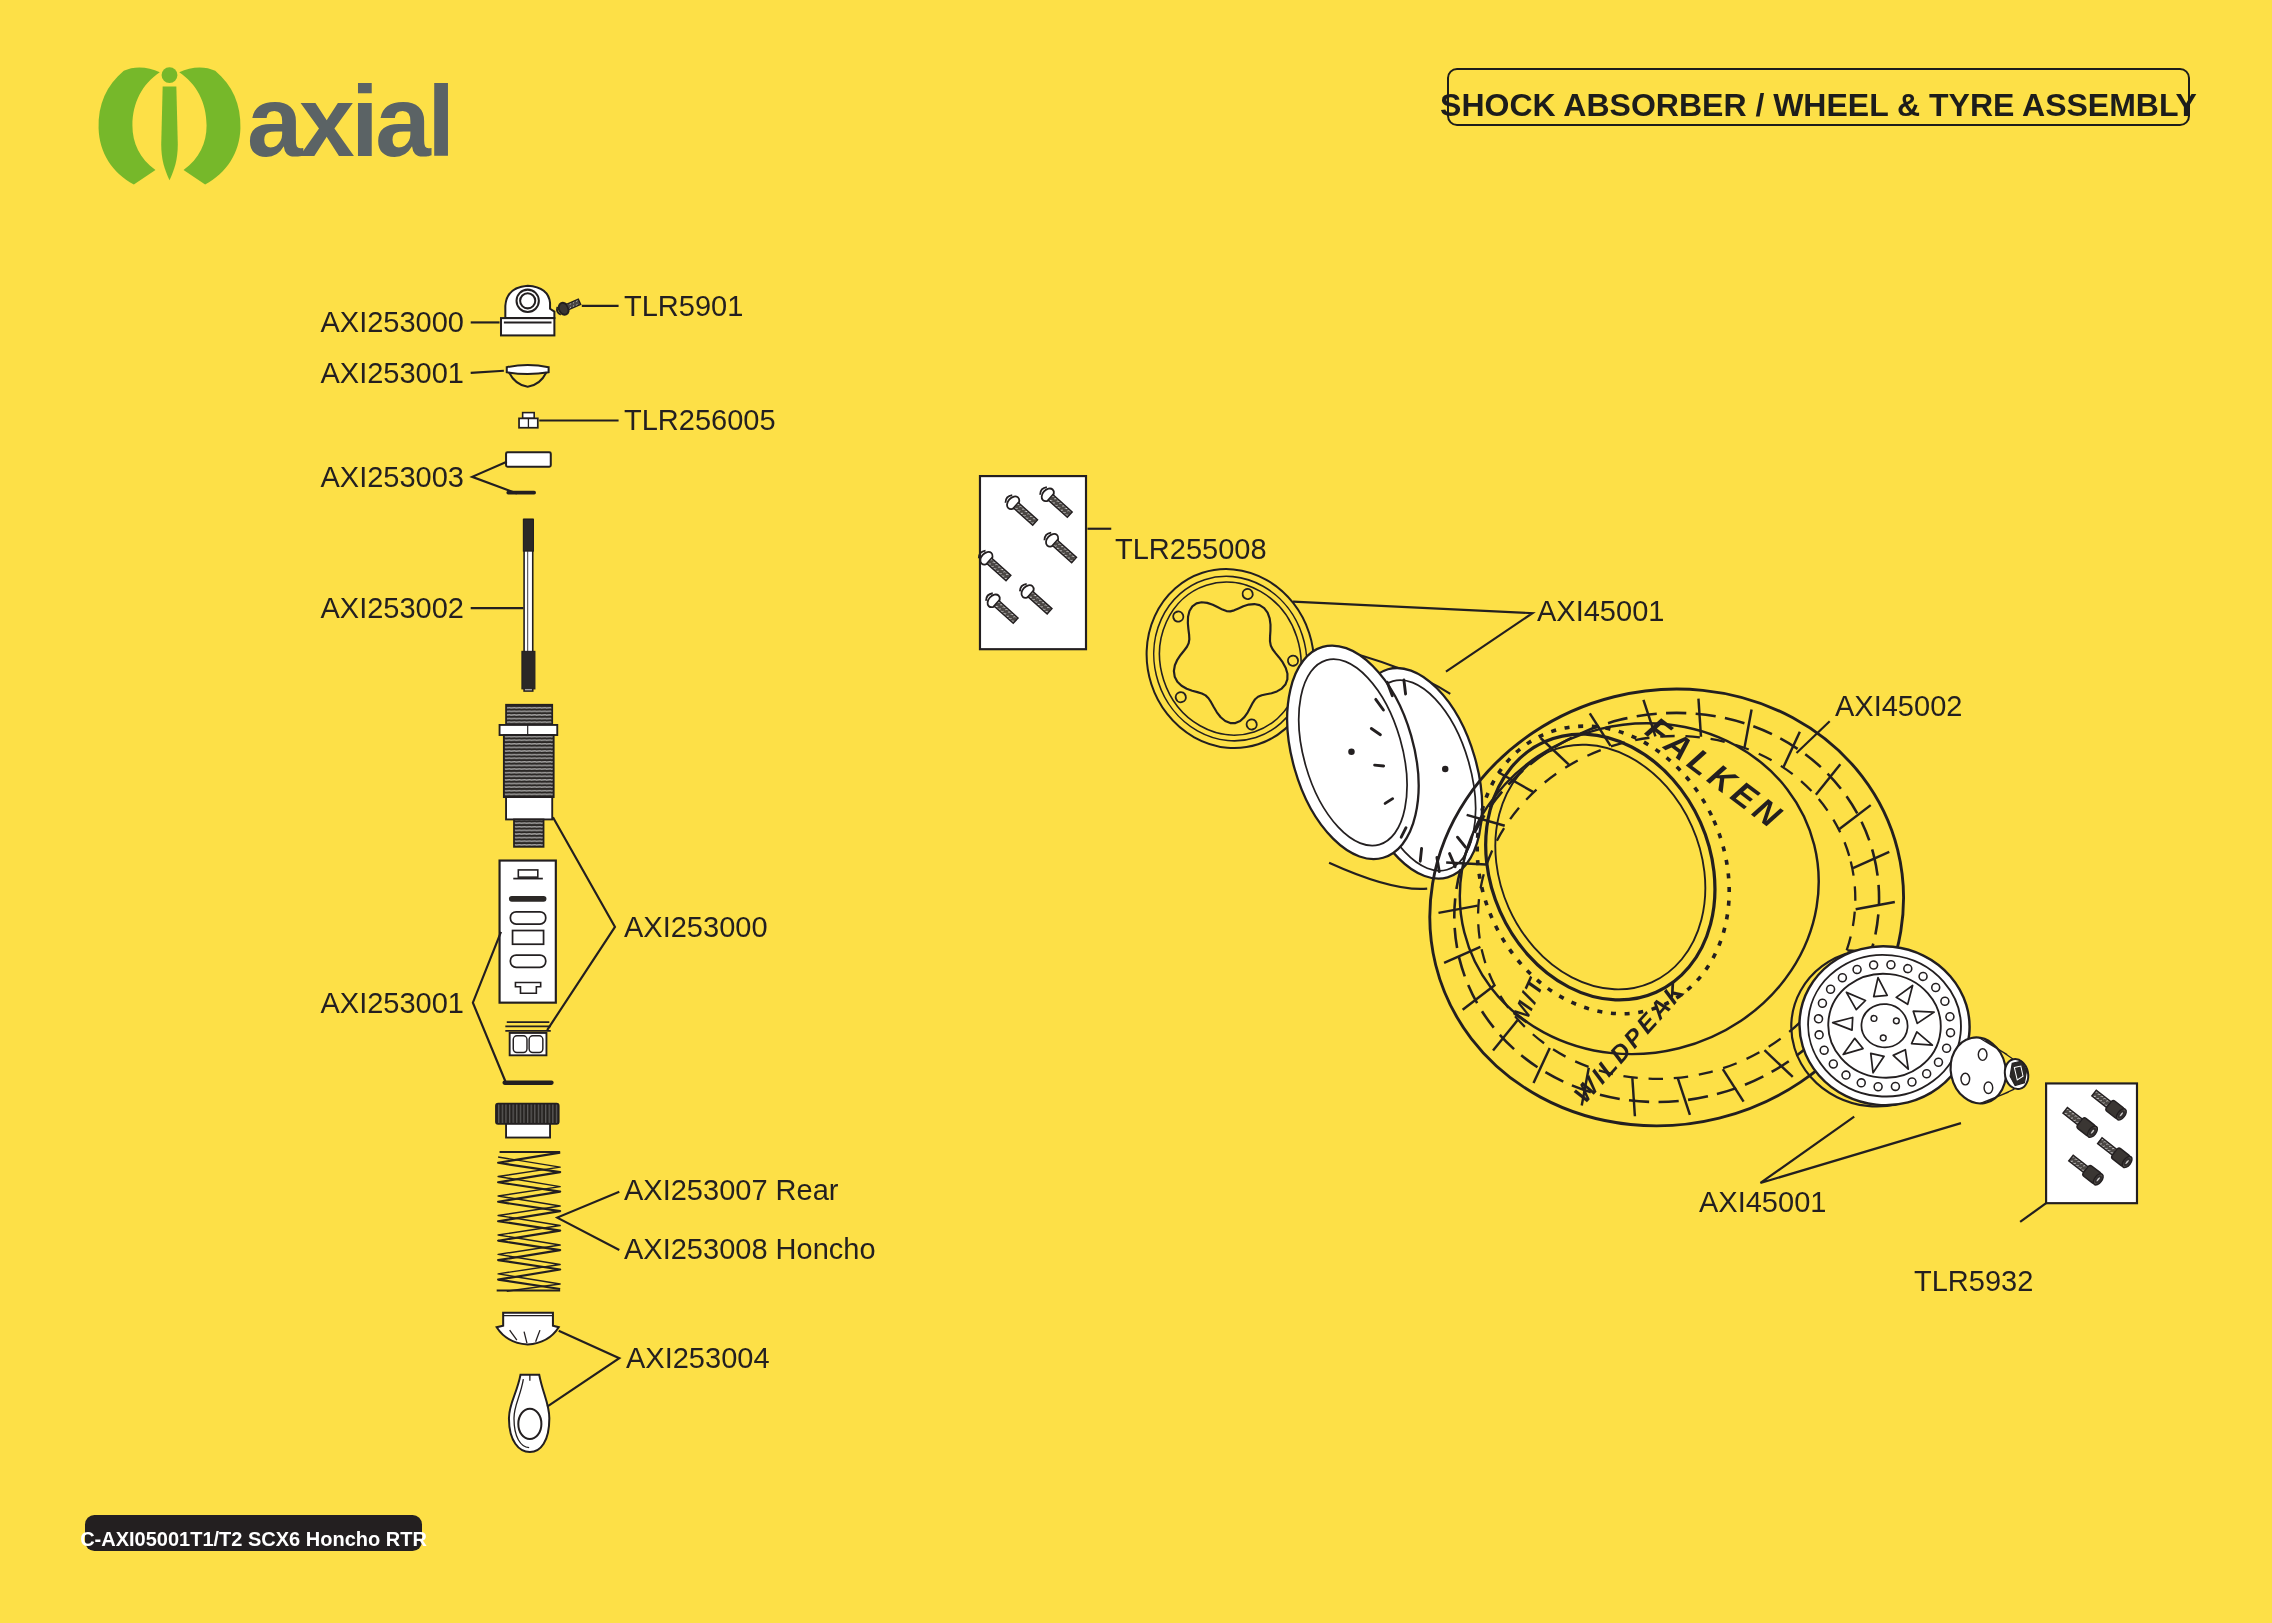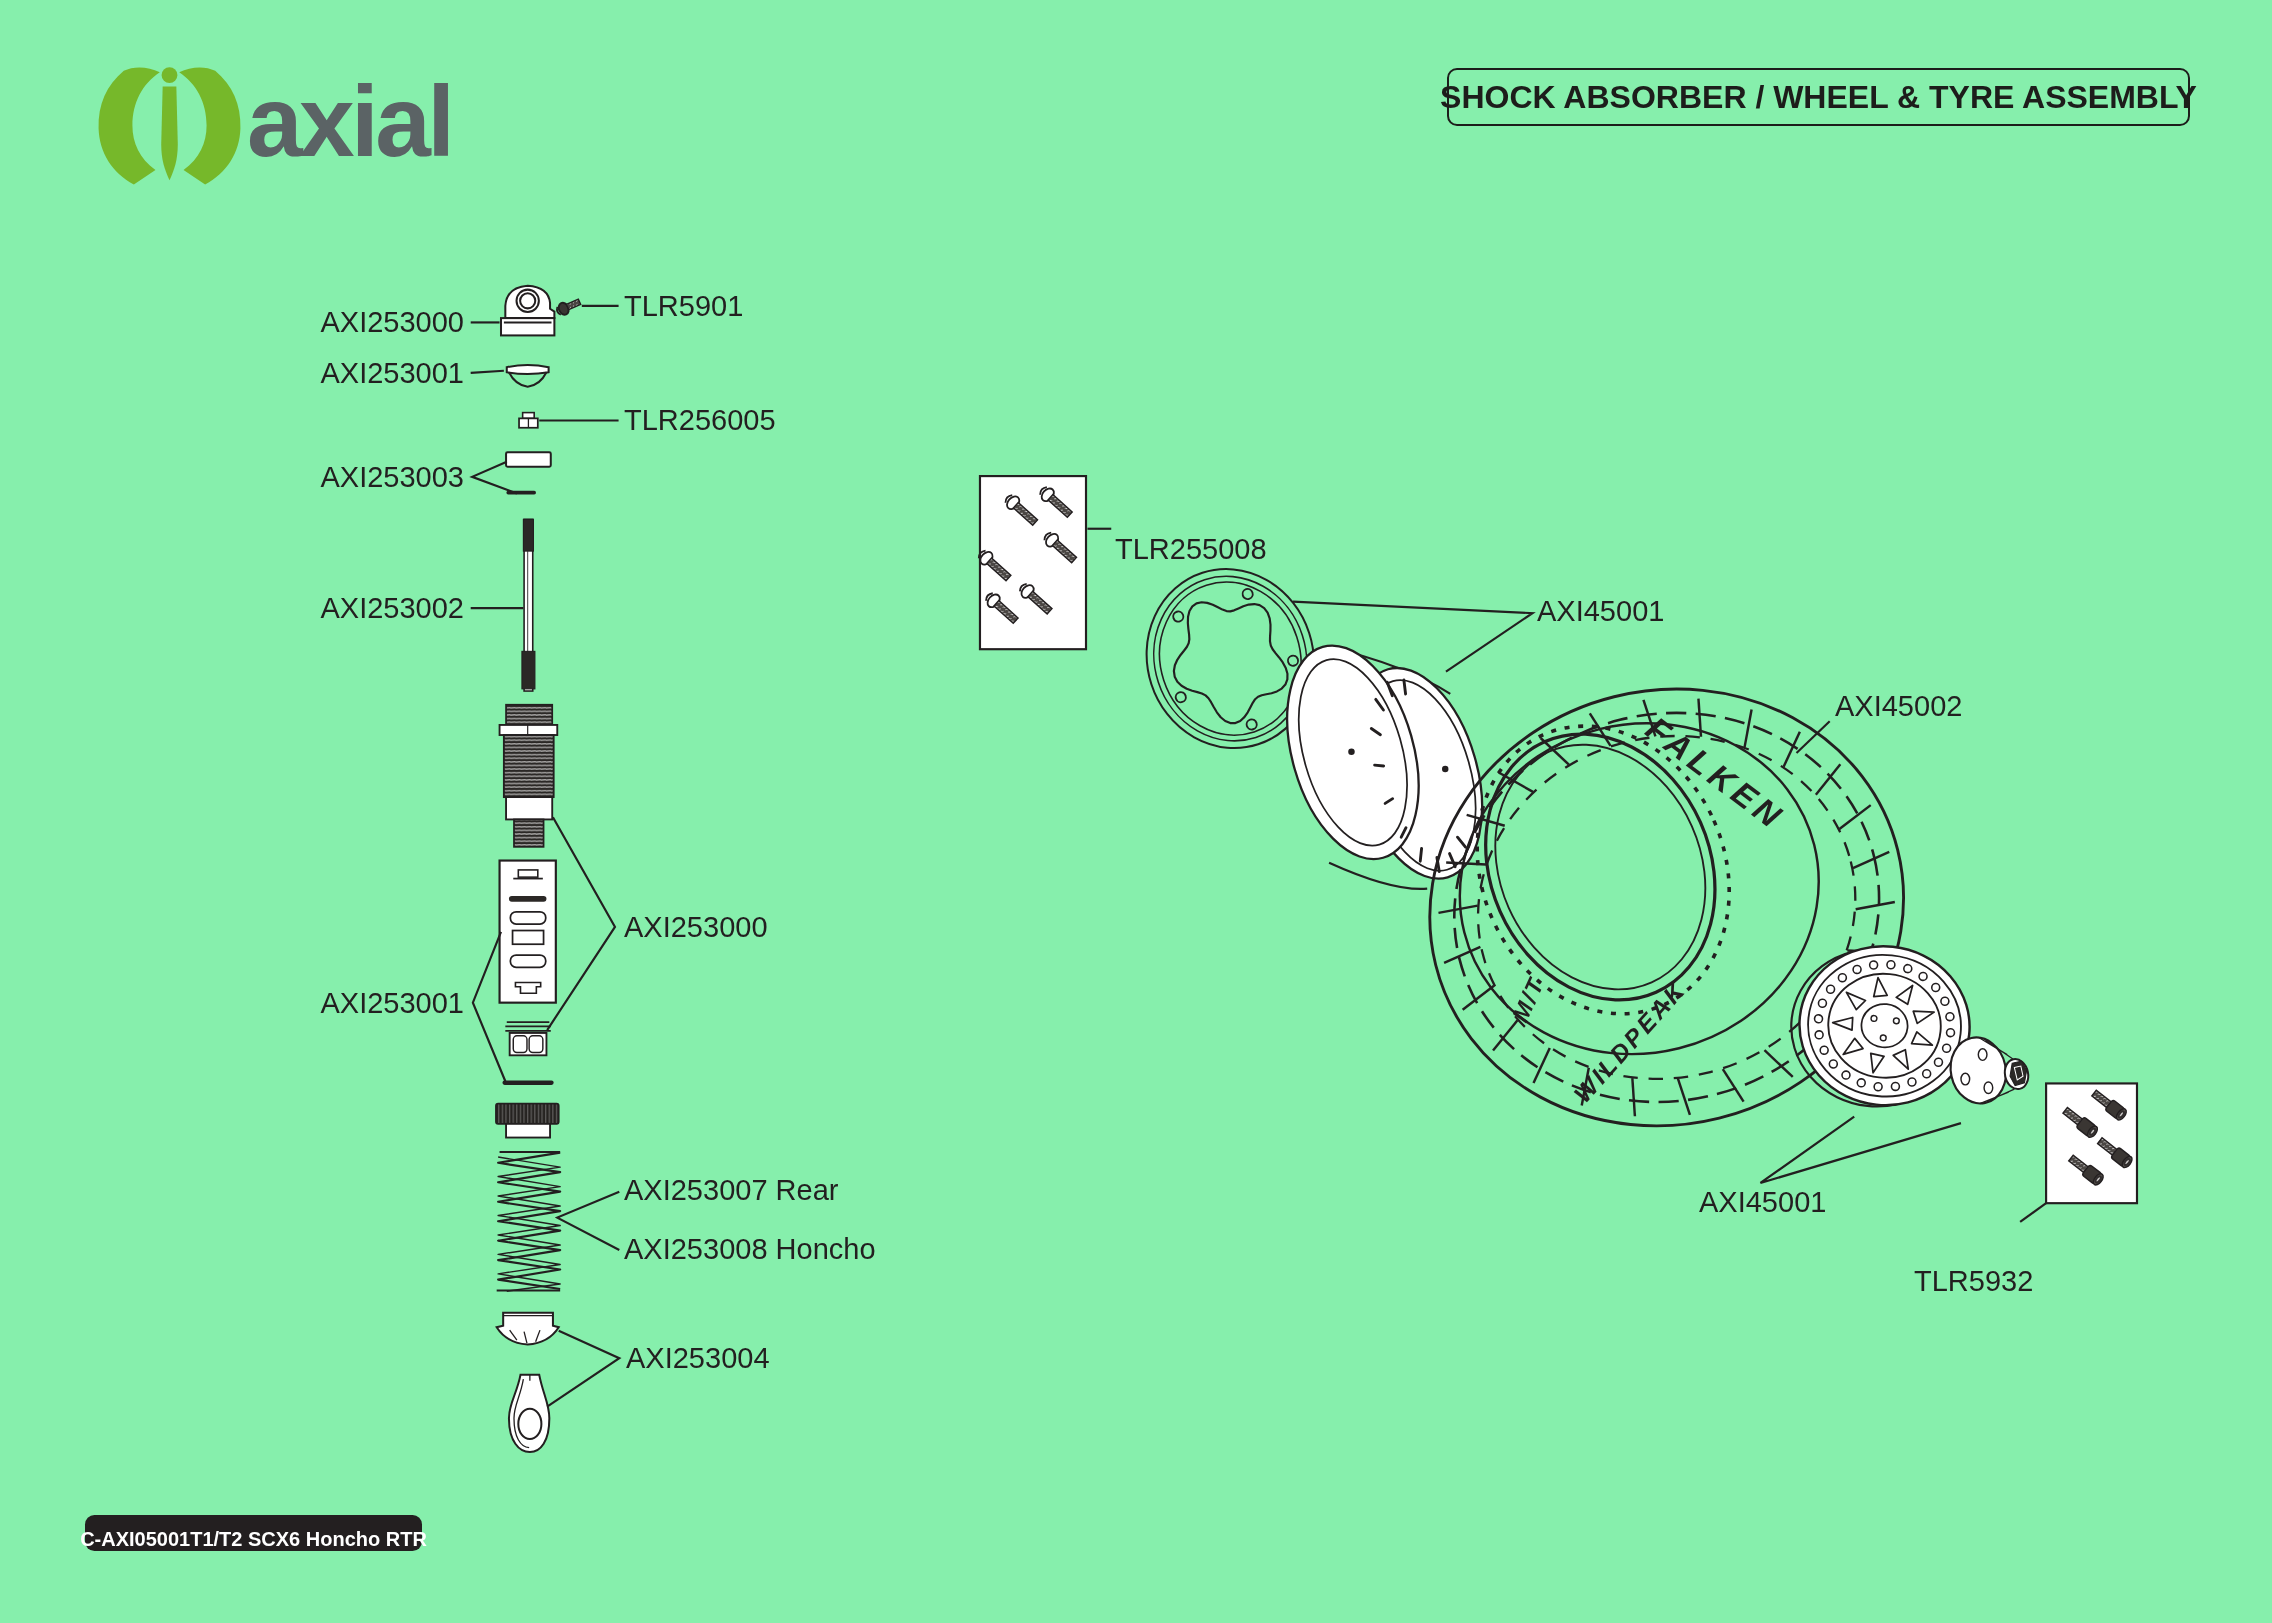--- a/index.html
+++ b/index.html
@@ -1,24 +1,24 @@
 <!DOCTYPE html>
 <html style="font-size:11.5px"><head>
 <meta charset="utf-8">
 <style>
   html,body{margin:0;padding:0;background:#ffffff;}
-  #page{position:relative;width:2273px;height:1623px;background:#86efac;overflow:hidden;
+  #page{position:relative;width:2273px;height:1623px;background:#fde047;overflow:hidden;
         font-family:"Liberation Sans", sans-serif;color:#231f20;}
   #art{position:absolute;left:0;top:0;}
   .plabel{position:absolute;white-space:nowrap;font-size:29px;line-height:35px;color:#231f20;letter-spacing:0px;text-align:center;}
   .plabel.r{text-align:right;}
   #logo-text{position:absolute;left:247px;top:71px;font-size:100px;line-height:100px;font-weight:bold;
              letter-spacing:-3.6px;color:#5b6365;}
   #title-box{position:absolute;left:1447px;top:68px;width:743px;height:58px;border:2.9px solid #1d1d1b;
-             border-radius:10px;display:flex;align-items:center;justify-content:center;box-sizing:border-box;}
+             border-radius:10px;display:flex;align-items:flex-end;justify-content:center;box-sizing:border-box;}
   #title-box span{font-size:32px;font-weight:bold;color:#1d1d1b;white-space:nowrap;}
   #footer-badge{position:absolute;left:85px;top:1515px;width:337px;height:36px;background:#231f20;
                 border-radius:9.4px;display:flex;align-items:flex-end;justify-content:center;}
   #footer-badge span{color:#ffffff;font-size:20px;font-weight:bold;white-space:nowrap;}
 </style>
 </head>
 <body>
 
 <div id="page">
 

